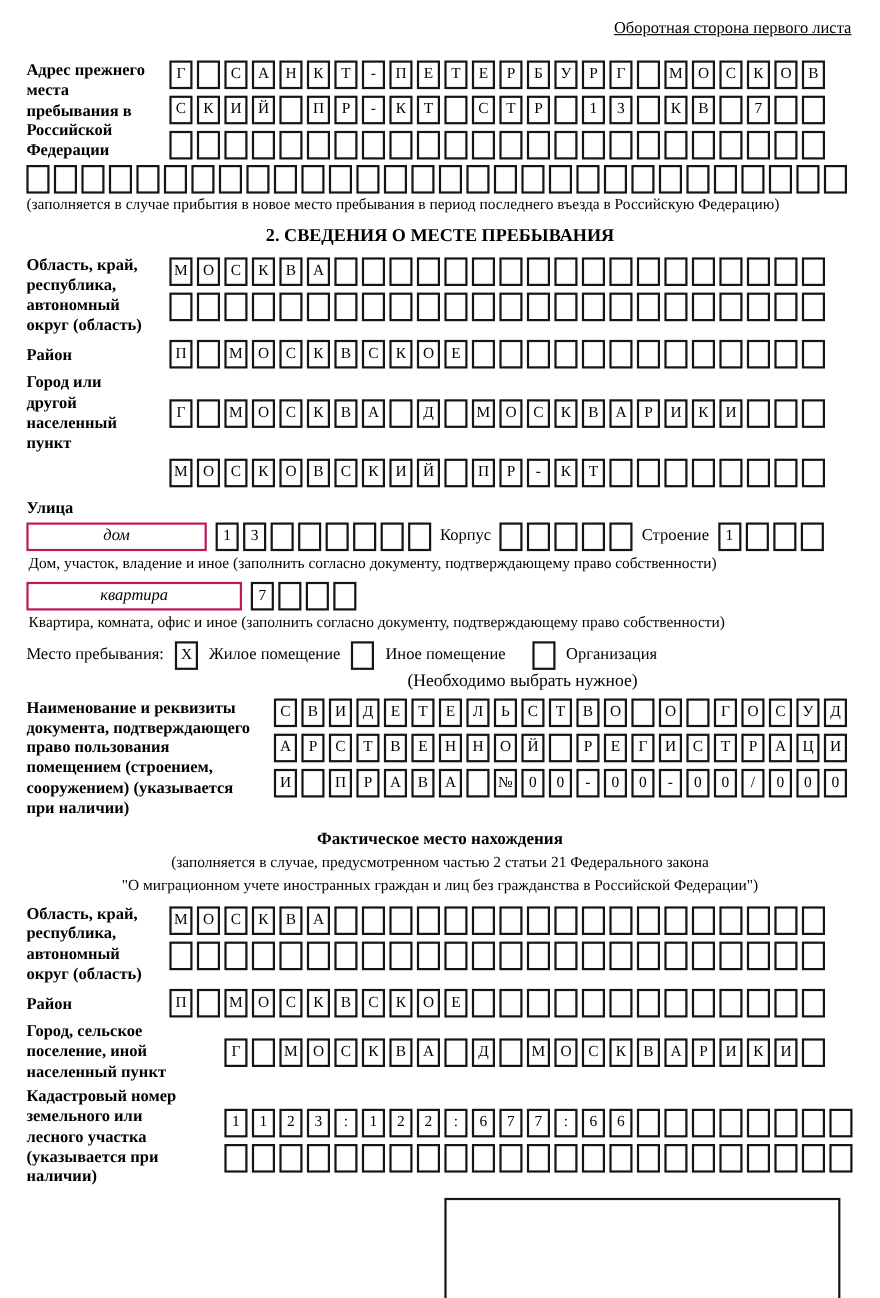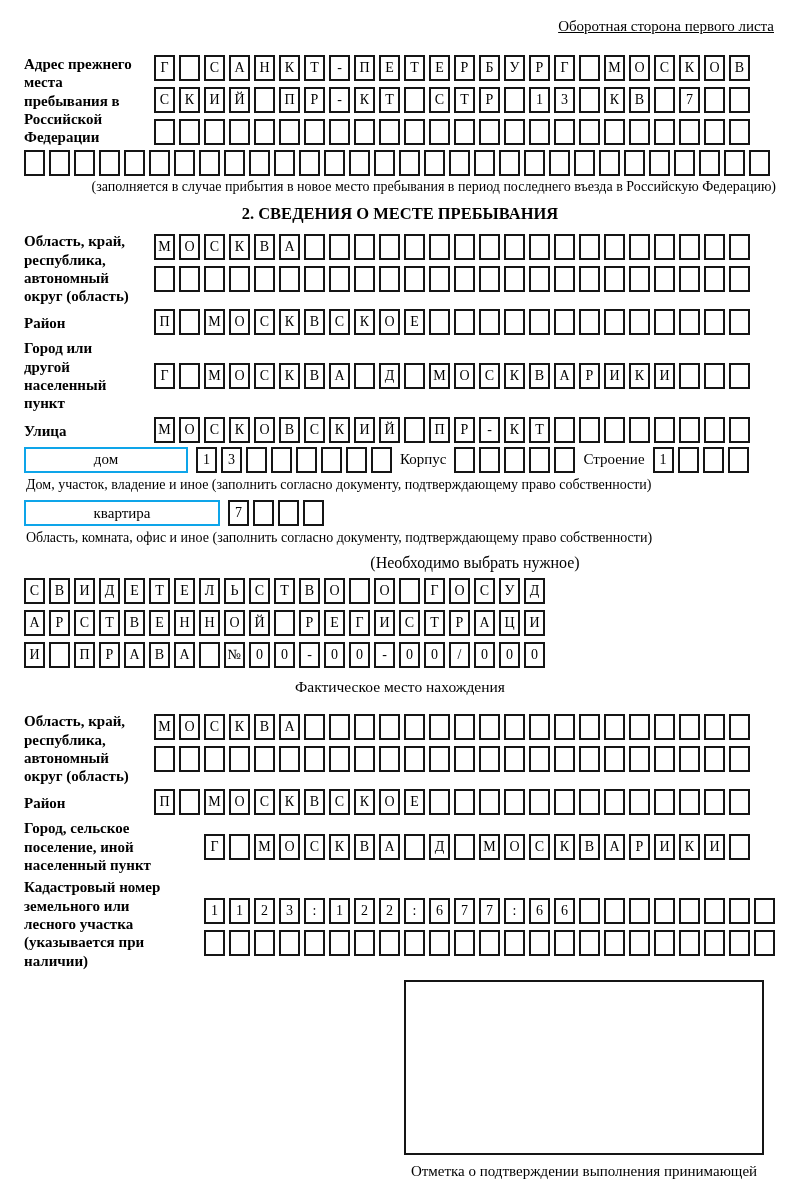--- a/index.html
+++ b/index.html
@@ -19,27 +19,27 @@
   .w225 { width:225px; }
 
   .cells { display:flex; gap:4px; flex:none; }
   .cellcol { display:flex; flex-direction:column; gap:6px; }
   .cell {
     width:21px; height:26px; border:2px solid #151515; flex:none;
     display:flex; align-items:center; justify-content:center;
     font-size:14px; line-height:1;
   }
   .widebox {
-    height:26px; border:2px solid #0ea5e9; flex:none;
-    display:flex; align-items:center; justify-content:center; font-size:15px;
+    height:26px; border:2px solid #be185d; flex:none;
+    display:flex; align-items:center; justify-content:center; font-size:15px;font-style:italic;
   }
-  .caption { font-size:14px; text-align:right; margin:3px 0 7px; line-height:1.2; }
+  .caption { font-size:14px; text-align:left; margin:3px 0 7px; line-height:1.2; }
   .caption.left { text-align:left; margin-left:2px;font-family:Liberation Serif, serif; }
   .sec-title { font-size:16.5px; font-weight:bold; text-align:center; margin:8px 0 8px; }
-  .sub-title { font-size:15.5px; font-weight:normal; text-align:center; margin:10px 0 16px; }
+  .sub-title { font-size:15.5px; font-weight:bold; text-align:center; margin:10px 0 3px; }
   .note { font-size:14px; text-align:center; line-height:1.45; margin-bottom:6px; }
   .inline-lbl { font-size:15px; padding:0 8px; align-self:center; flex:none; }
   .mesto-row { display:flex; align-items:center; margin:4px 0 2px; font-size:15px; }
   .mesto-row .cell { margin:0 10px; }
   .mesto-caption { font-size:16px; text-align:center; padding-left:150px; margin-bottom:6px; }
   .stamp-wrap { width:384px; margin-left:auto; margin-top:10px; }
   .stamp-box { width:360px; height:175px; border:2px solid #151515; margin:0 auto 6px auto; }
   .stamp-caption { font-size:15px; text-align:center; line-height:1.35; }
   .mb0 { margin-bottom:0; }
 </style>
@@ -283,21 +283,21 @@
         <span class="cell">И</span>
         <span class="cell">К</span>
         <span class="cell">И</span>
         <span class="cell"></span>
         <span class="cell"></span>
         <span class="cell"></span>
       </div>
   </div>
 
   <div class="row">
-    <div class="lbl w130" style="padding-top:5px;">Улица</div>
+    <div class="lbl w130" style="padding-top:5px;margin-top:31px;">Улица</div>
     <div class="cells">
         <span class="cell">М</span>
         <span class="cell">О</span>
         <span class="cell">С</span>
         <span class="cell">К</span>
         <span class="cell">О</span>
         <span class="cell">В</span>
         <span class="cell">С</span>
         <span class="cell">К</span>
         <span class="cell">И</span>
@@ -351,25 +351,35 @@
 
   <div class="row">
     <div class="widebox" style="width:196px;margin-right:8px;">квартира</div>
     <div class="cells">
         <span class="cell">7</span>
         <span class="cell"></span>
         <span class="cell"></span>
         <span class="cell"></span>
       </div>
   </div>
-  <div class="caption left">Область, комната, офис и иное (заполнить согласно документу, подтверждающему право собственности)</div>
-
+  <div class="caption left">Квартира, комната, офис и иное (заполнить согласно документу, подтверждающему право собственности)</div>
+
+  <div class="mesto-row">
+    <span>Место пребывания:</span>
+    <span class="cell">X</span>
+    <span>Жилое помещение</span>
+    <span class="cell"></span>
+    <span>Иное помещение</span>
+    <span class="cell" style="margin-left:24px;"></span>
+    <span>Организация</span>
+  </div>
   <div class="mesto-caption">(Необходимо выбрать нужное)</div>
 
   <div class="row">
+    <div class="lbl w225">Наименование и реквизиты документа, подтверждающего право пользования помещением (строением, сооружением) (указывается при наличии)</div>
     <div class="cellcol">
       <div class="cells">
           <span class="cell">С</span>
           <span class="cell">В</span>
           <span class="cell">И</span>
           <span class="cell">Д</span>
           <span class="cell">Е</span>
           <span class="cell">Т</span>
           <span class="cell">Е</span>
           <span class="cell">Л</span>
@@ -430,20 +440,24 @@
           <span class="cell">0</span>
           <span class="cell">/</span>
           <span class="cell">0</span>
           <span class="cell">0</span>
           <span class="cell">0</span>
         </div>
     </div>
   </div>
 
   <div class="sub-title">Фактическое место нахождения</div>
+  <div class="note">
+    <div>(заполняется в случае, предусмотренном частью 2 статьи 21 Федерального закона</div>
+    <div>"О миграционном учете иностранных граждан и лиц без гражданства в Российской Федерации")</div>
+  </div>
 
   <div class="row">
     <div class="lbl w130">Область, край, республика, автономный округ (область)</div>
     <div class="cellcol" style="padding-top:2px;">
       <div class="cells">
           <span class="cell">М</span>
           <span class="cell">О</span>
           <span class="cell">С</span>
           <span class="cell">К</span>
           <span class="cell">В</span>

